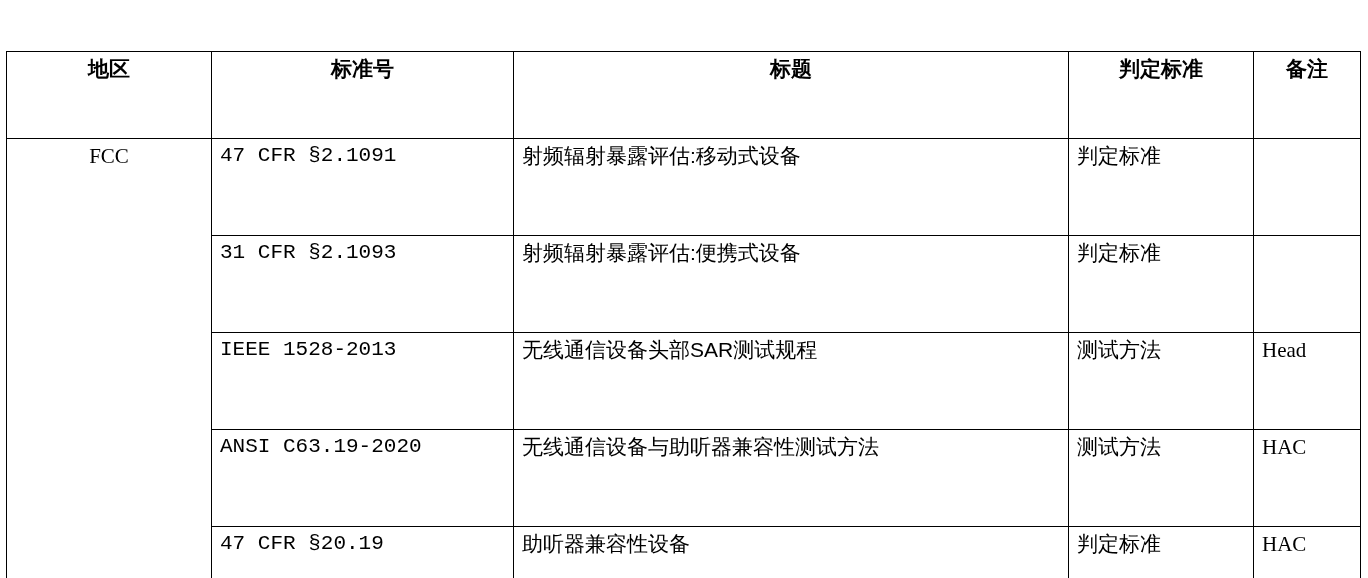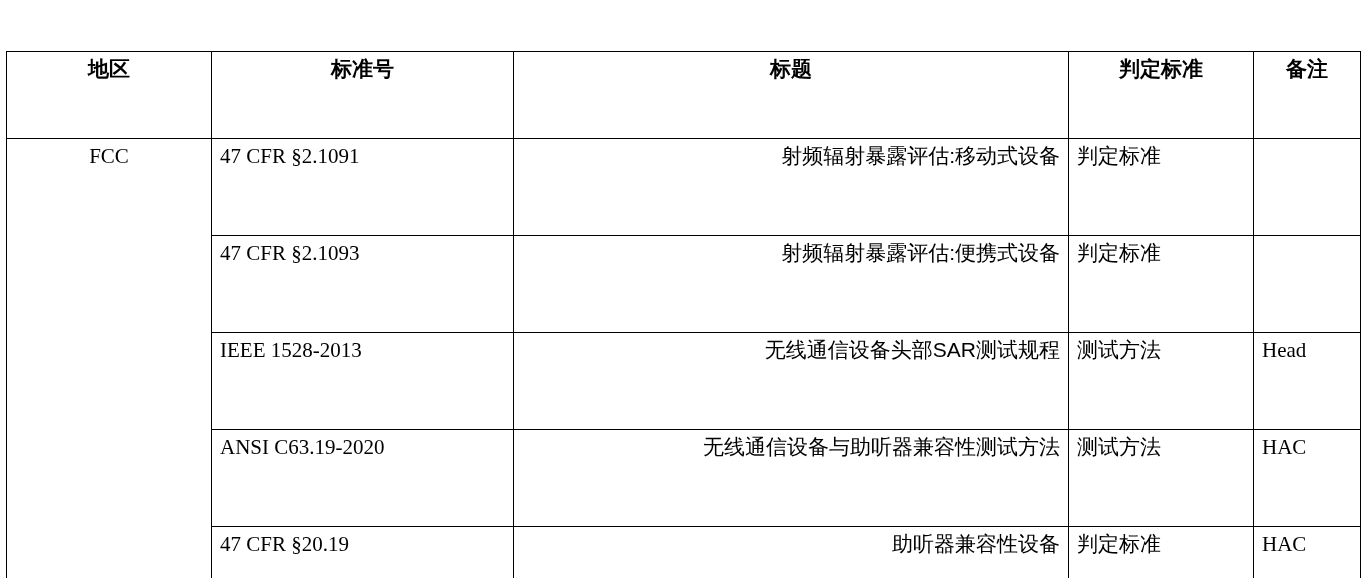--- a/index.html
+++ b/index.html
@@ -52,26 +52,26 @@
     padding-top: 6px;
   }
   .cell-region {
     text-align: center;
     vertical-align: middle;
     font-family: Liberation Serif, serif;
     font-size: 22px;
   }
   .cell-stdno {
     text-align: left;
-    font-family: Liberation Serif, serif;
+    font-family: Liberation Mono, monospace;
     font-size: 22px;
     white-space: nowrap;
   }
   .cell-title {
-    text-align: right;
+    text-align: left;
     font-family: "Liberation Sans", sans-serif;
     font-size: 22px;
   }
   .cell-type {
     font-family: "Liberation Sans", sans-serif;
     font-size: 22px;
   }
   .cell-note {
     text-align: left;
     font-family: Liberation Serif, serif;
@@ -104,21 +104,21 @@
     </thead>
     <tbody>
       <tr>
         <td class="cell-region" rowspan="5">FCC</td>
         <td class="cell-stdno">47 CFR §2.1091</td>
         <td class="cell-title">射频辐射暴露评估:移动式设备</td>
         <td class="cell-type">判定标准</td>
         <td class="cell-note"></td>
       </tr>
       <tr>
-        <td class="cell-stdno">47 CFR §2.1093</td>
+        <td class="cell-stdno">31 CFR §2.1093</td>
         <td class="cell-title">射频辐射暴露评估:便携式设备</td>
         <td class="cell-type">判定标准</td>
         <td class="cell-note"></td>
       </tr>
       <tr>
         <td class="cell-stdno">IEEE 1528-2013</td>
         <td class="cell-title">无线通信设备头部SAR测试规程</td>
         <td class="cell-type">测试方法</td>
         <td class="cell-note">Head</td>
       </tr>

